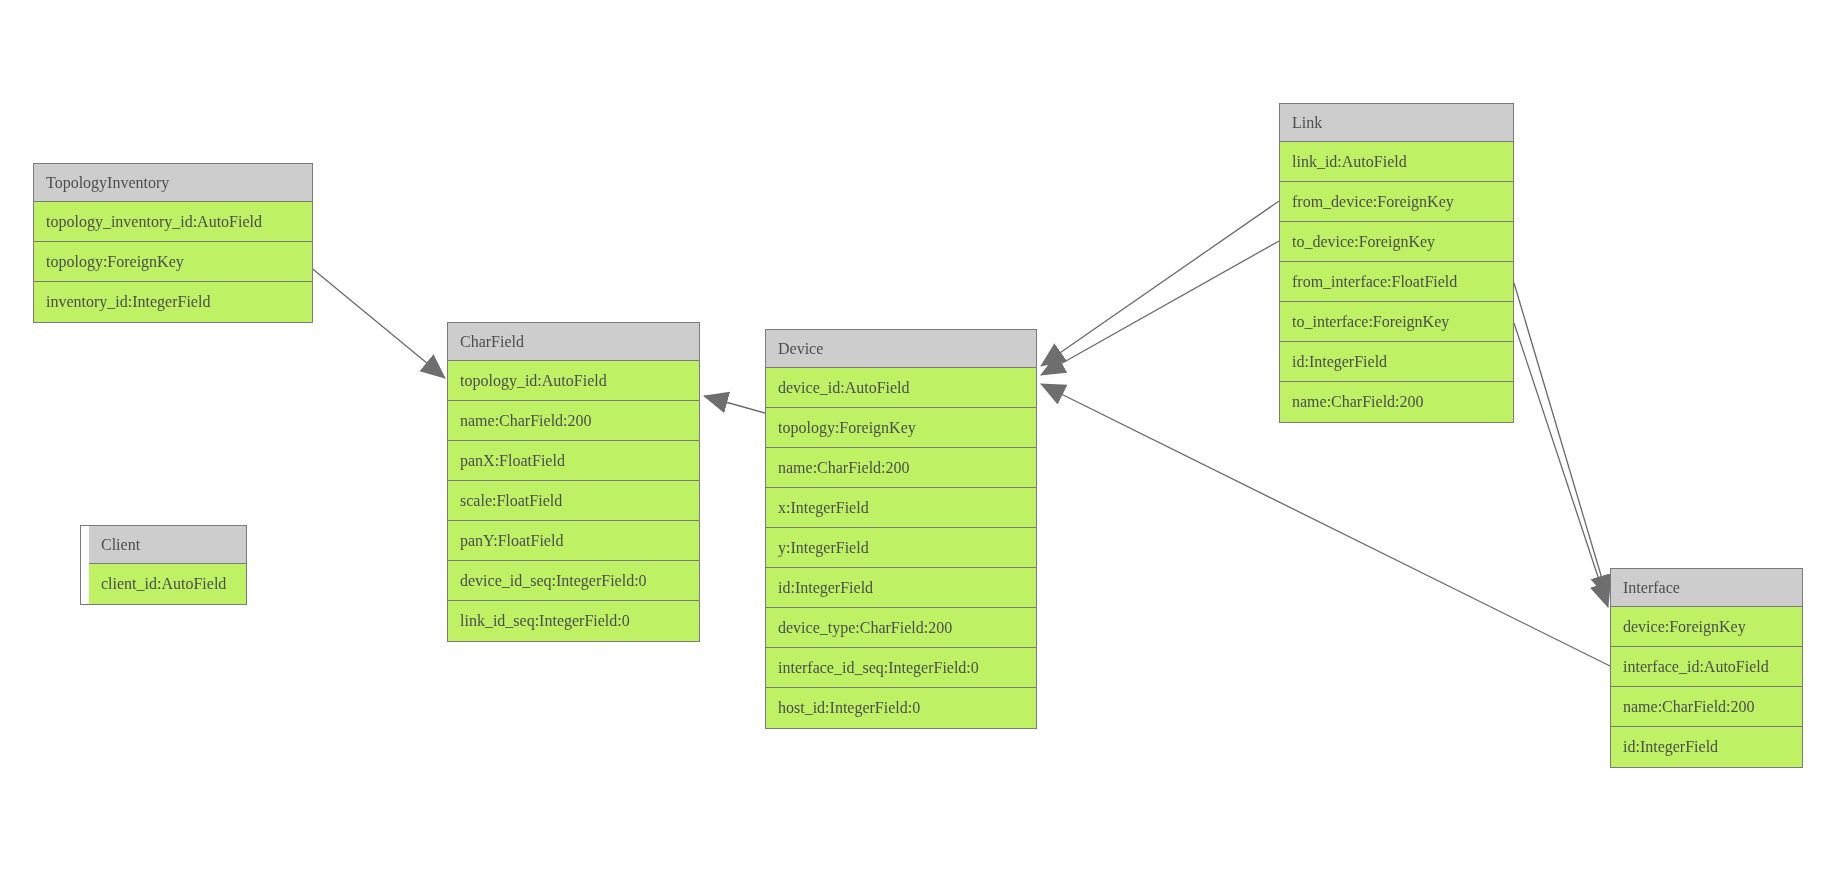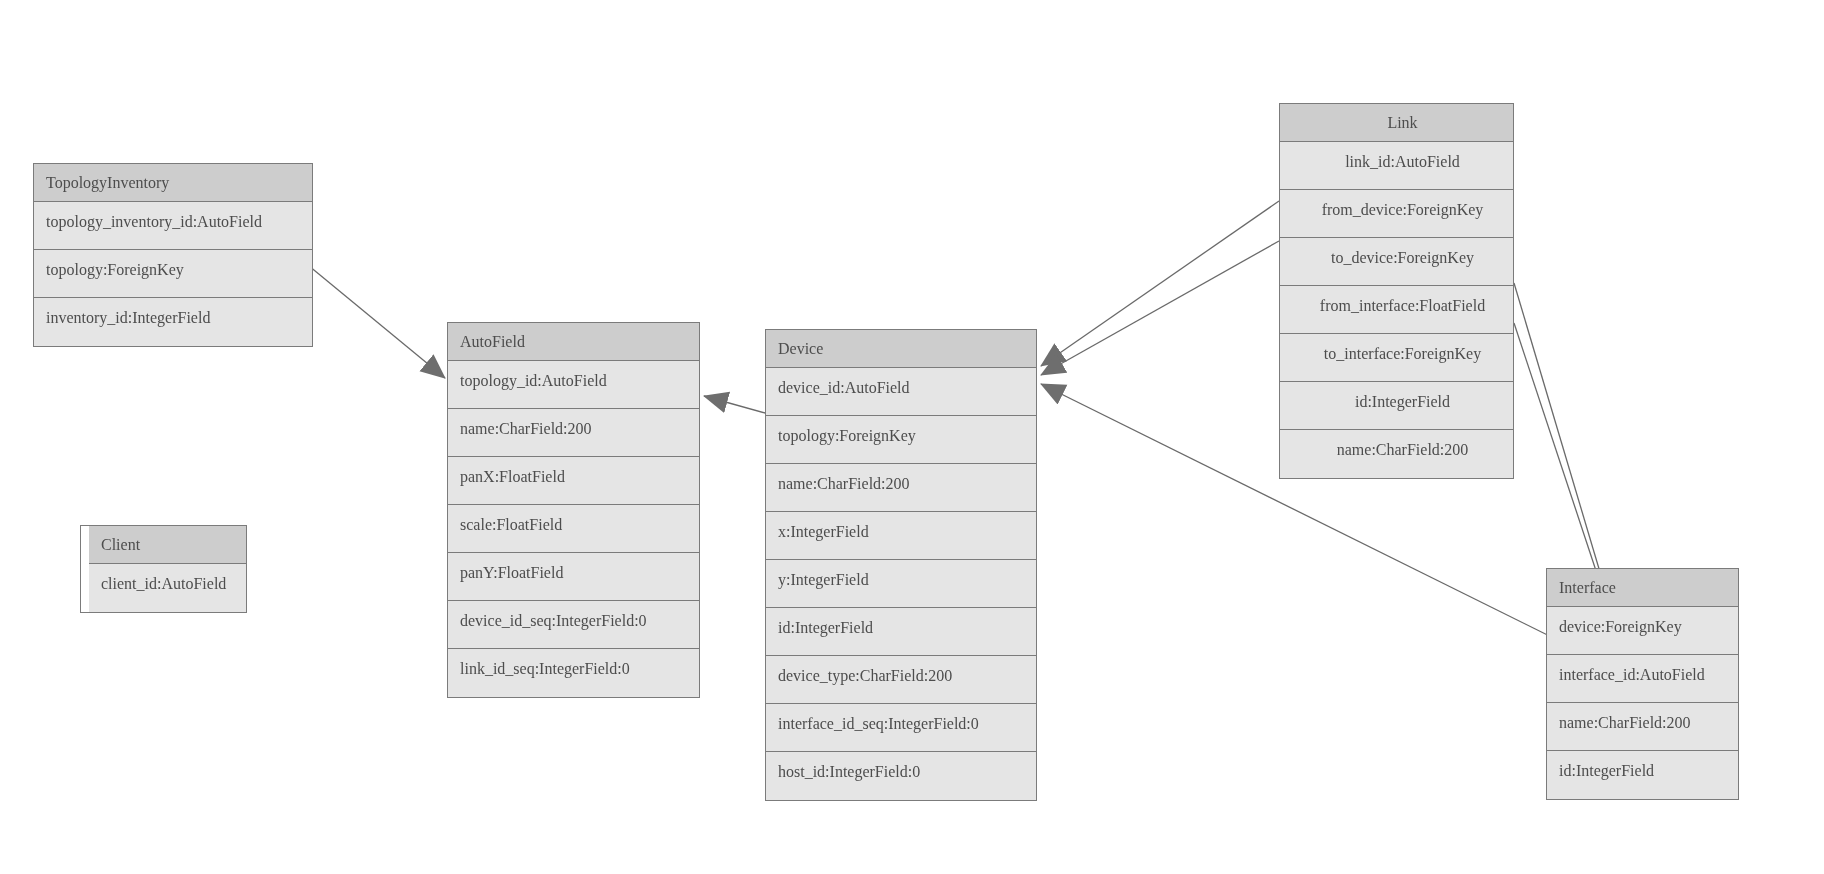--- a/index.html
+++ b/index.html
@@ -31,28 +31,28 @@
     height: 38px;
     line-height: 38px;
     background: var(--header-bg, #cdcdcd);
     border-bottom: 1px solid var(--border, #7b7b7b);
     padding-left: 12px;
     box-sizing: border-box;
     white-space: nowrap;
     overflow: hidden;
   }
   .entity-row {
-    height: 48px;
+    height: 40px;
     line-height: 40px;
     border-bottom: 1px solid var(--border, #7b7b7b);
     padding-left: 12px;
     box-sizing: border-box;
     white-space: nowrap;
     overflow: hidden;
-    background: #e5e5e5;
+    background: #bef264;
   }
   .entity-row:last-child { border-bottom: none; }
   .relation-line {
     stroke: var(--line, #6a6a6a);
     stroke-width: 1.3;
     fill: none;
   }
 </style>
 </head>
 <body>
@@ -75,21 +75,21 @@
       </g>
   </svg>
   <div id="entities">
       <div class="entity" style="left: 23px; top: 163px; width: 280px; margin-left: 10px;">
         <div class="entity-header">TopologyInventory</div>
         <div class="entity-row">topology_inventory_id:AutoField</div>
         <div class="entity-row">topology:ForeignKey</div>
         <div class="entity-row">inventory_id:IntegerField</div>
       </div>
       <div class="entity" style="left: 447px; top: 322px; width: 253px;">
-        <div class="entity-header">AutoField</div>
+        <div class="entity-header">CharField</div>
         <div class="entity-row">topology_id:AutoField</div>
         <div class="entity-row">name:CharField:200</div>
         <div class="entity-row">panX:FloatField</div>
         <div class="entity-row">scale:FloatField</div>
         <div class="entity-row">panY:FloatField</div>
         <div class="entity-row">device_id_seq:IntegerField:0</div>
         <div class="entity-row">link_id_seq:IntegerField:0</div>
       </div>
       <div class="entity" style="left: 80px; top: 525px; width: 167px; padding-left: 8px;">
         <div class="entity-header">Client</div>
@@ -100,31 +100,31 @@
         <div class="entity-row">device_id:AutoField</div>
         <div class="entity-row">topology:ForeignKey</div>
         <div class="entity-row">name:CharField:200</div>
         <div class="entity-row">x:IntegerField</div>
         <div class="entity-row">y:IntegerField</div>
         <div class="entity-row">id:IntegerField</div>
         <div class="entity-row">device_type:CharField:200</div>
         <div class="entity-row">interface_id_seq:IntegerField:0</div>
         <div class="entity-row">host_id:IntegerField:0</div>
       </div>
-      <div class="entity" style="left: 1279px; top: 103px; width: 235px; text-align: center;">
+      <div class="entity" style="left: 1279px; top: 103px; width: 235px;">
         <div class="entity-header">Link</div>
         <div class="entity-row">link_id:AutoField</div>
         <div class="entity-row">from_device:ForeignKey</div>
         <div class="entity-row">to_device:ForeignKey</div>
         <div class="entity-row">from_interface:FloatField</div>
         <div class="entity-row">to_interface:ForeignKey</div>
         <div class="entity-row">id:IntegerField</div>
         <div class="entity-row">name:CharField:200</div>
       </div>
-      <div class="entity" style="left: 1546px; top: 568px; width: 193px;">
+      <div class="entity" style="left: 1610px; top: 568px; width: 193px;">
         <div class="entity-header">Interface</div>
         <div class="entity-row">device:ForeignKey</div>
         <div class="entity-row">interface_id:AutoField</div>
         <div class="entity-row">name:CharField:200</div>
         <div class="entity-row">id:IntegerField</div>
       </div>
     </div>
 </div>
 
 </body></html>

